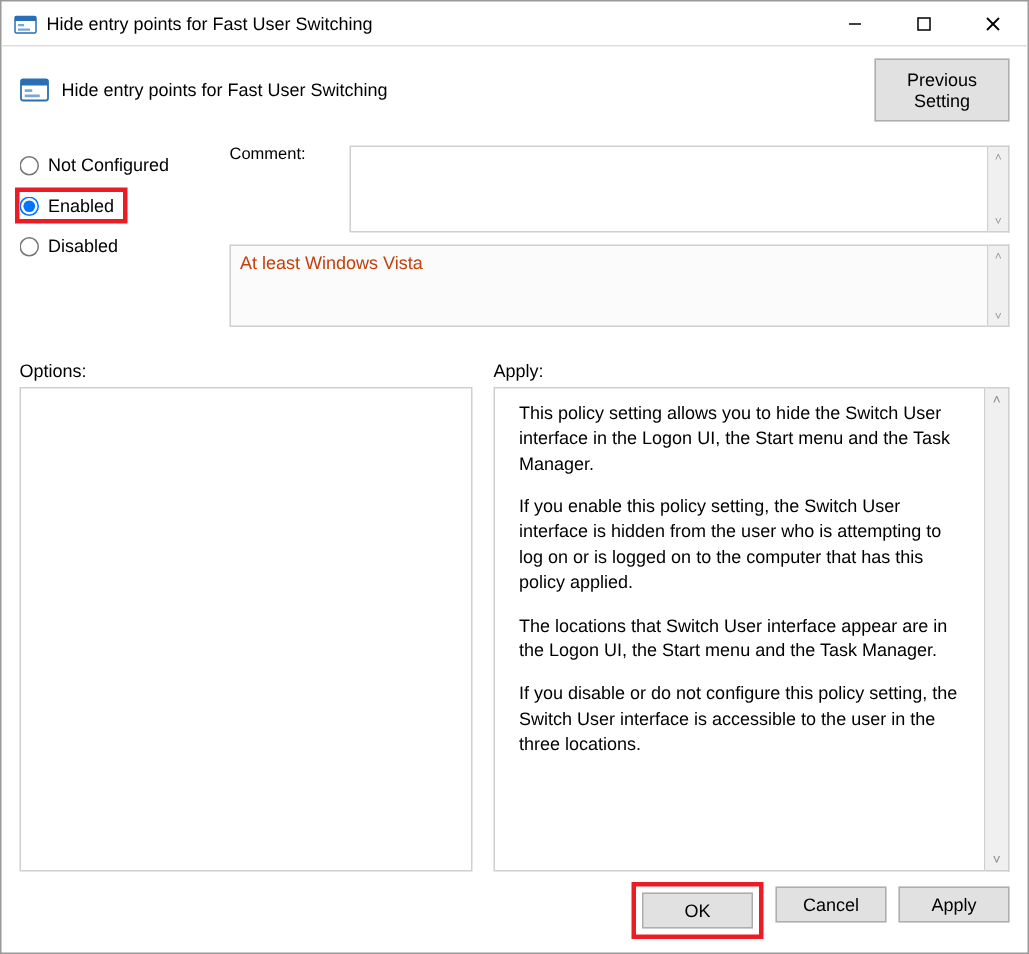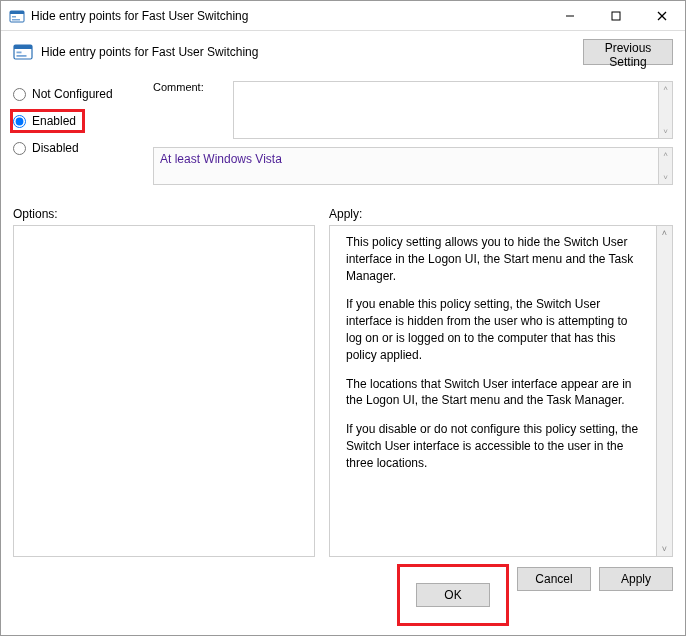--- a/index.html
+++ b/index.html
@@ -27,39 +27,39 @@
   }
   .titlebar .title { flex:1; font-size:12px; }
   .winbtns { display:flex; }
   .winbtn {
     width:46px; height:30px; display:flex; align-items:center; justify-content:center;
     font-size:12px; color:#000;
   }
   .content { padding: 8px 12px 12px 12px; display:flex; flex-direction:column; height: calc(100% - 30px); }
   .row-top { display:flex; align-items:center; margin-bottom:6px; }
   .nav-btn {
-    width:90px; height:26px; border:1px solid #adadad; background:#e1e1e1;
+    width:90px; height:42px; border:1px solid #adadad; background:#e1e1e1;
     font-size:12px; margin-left:8px;
   }
   .subheader { display:flex; align-items:center; flex:1; }
   .subheader .icon { width:20px; height:20px; margin-right:8px; }
   .cols-upper { display:flex; margin-top:10px; }
   .left-col { width:140px; }
   .right-col { flex:1; }
   .radio-row { display:flex; align-items:center; margin: 6px 0 10px 0; font-size:12px; }
   .radio-row input { margin: 0 6px 0 0; }
   .redbox-enabled { border:3px solid #ec1c24; padding:2px 6px 2px 0; margin:-2px -10px -2px -3px; display:inline-flex; align-items:center;}
   .labelcol { width:80px; font-size:11px; vertical-align:top;}
   .fieldrow { display:flex; margin-bottom:8px; }
   .textbox {
     border:1px solid #cfcfcf; background:#fff; font-size:12px;
     padding:4px 6px; resize:none; font-family:inherit; color:#333;
   }
   .comment-box { flex:1; height:58px; }
-  .supported-box { flex:1; height:38px; color:#4c1d95; background:#fbfbfb;}
+  .supported-box { flex:1; height:55px; color:#c2410c; background:#fbfbfb;}
   .scroll-hint {
     width:14px; border:1px solid #cfcfcf; border-left:none; background:#f0f0f0;
     display:flex; flex-direction:column; justify-content:space-between; align-items:center;
     font-size:8px; color:#999; padding:2px 0;
   }
   .mid-labels { display:flex; margin-top:14px; margin-bottom:4px;}
   .mid-labels .l1 { width: 316px; }
   .lower { display:flex; flex:1; gap:14px; min-height:0;}
   .options-pane {
     width:302px; border:1px solid #cfcfcf; background:#fff;
@@ -72,21 +72,21 @@
   .help-pane p { margin:0 0 12px 0; }
   .help-scroll {
     width:16px; border:1px solid #cfcfcf; border-left:none; background:#f0f0f0;
     display:flex; flex-direction:column; justify-content:space-between; align-items:center;
     font-size:9px; color:#888; padding:2px 0;
   }
   .footer { display:flex; justify-content:flex-end; gap:8px; padding-top:10px; }
   .btn {
     width:74px; height:24px; border:1px solid #adadad; background:#e1e1e1; font-size:12px;
   }
-  .ok-wrap { border:3px solid #ec1c24; padding:16px; margin:-3px 0;}
+  .ok-wrap { border:3px solid #ec1c24; padding:4px; margin:-3px 0;}
   svg { display:block; }
 </style>
 </head>
 <body>
 
 <div class="titlebar">
   <span class="icon">
     <svg width="16" height="16">
       <rect x="1" y="3" width="14" height="11" rx="1" fill="#fff" stroke="#2a6fb5"></rect>
       <rect x="1" y="3" width="14" height="3" fill="#2a6fb5"></rect>

